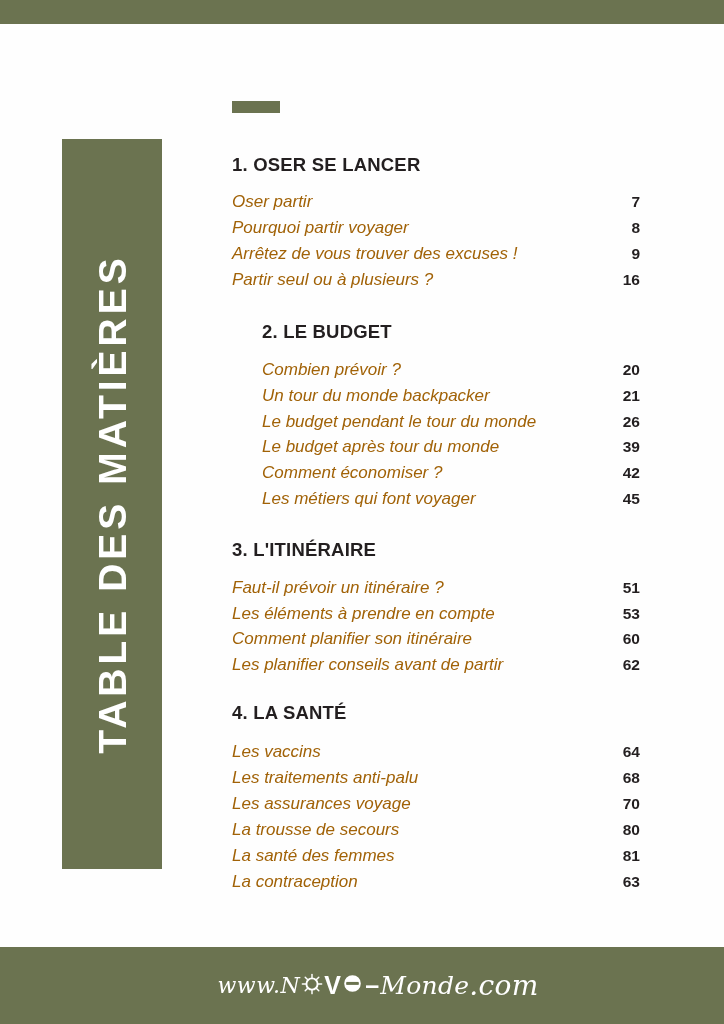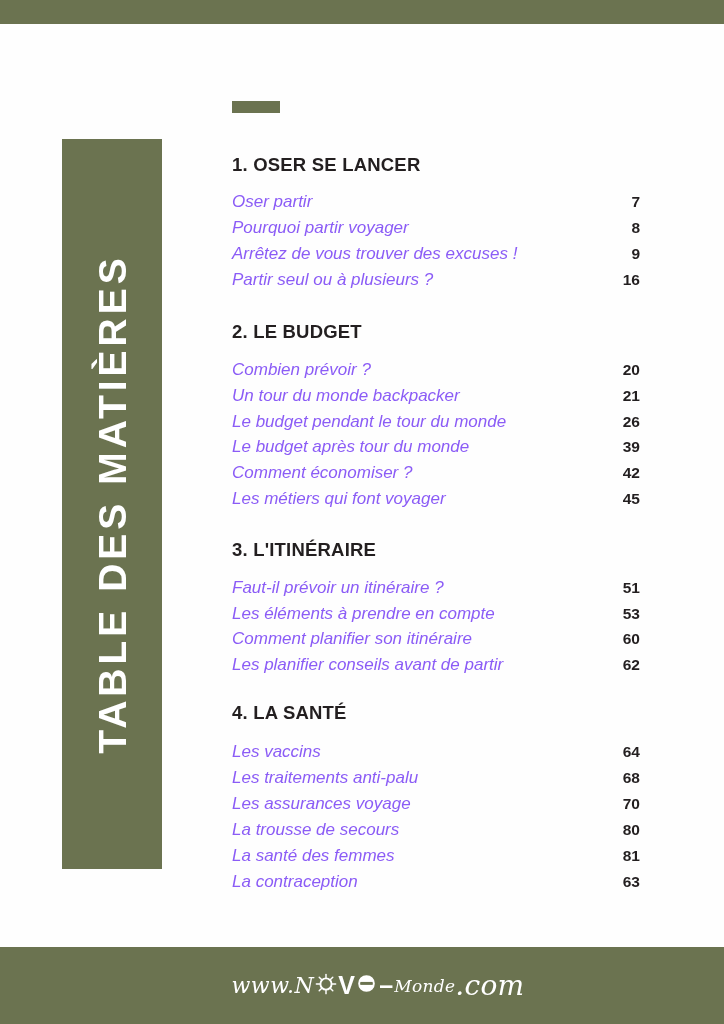--- a/index.html
+++ b/index.html
@@ -86,21 +86,21 @@
   .entries { width: 100%; }
 
   .entry {
     display: flex;
     align-items: baseline;
     justify-content: space-between;
     width: 100%;
   }
 
   .entry-label {
-    color: #8b5cf6;
+    color: #a16207;
     font-size: 17px;
     font-style: italic;
     font-weight: 400;
     white-space: nowrap;
     font-family: "Liberation Sans", sans-serif;
   }
 
   .entry-page {
     color: #231f20;
     font-size: 15.5px;
@@ -110,21 +110,21 @@
     white-space: nowrap;
     font-family: "Liberation Sans", sans-serif;
   }
 
   
   .s1 { margin-top: 0px; }
   .s1 .section-heading { margin-bottom: 16px; }
   .s1 .entry { height: 26px; }
   .s1 .entry-page { padding-top: 2px; }
 
-  .s2 { margin-top: 28px; }
+  .s2 { margin-top: 28px; margin-left: 30px; }
   .s2 .section-heading { margin-bottom: 16px; }
   .s2 .entry-label { line-height: 25.5px; text-align: center; }
   .s2 .entry-page { line-height: 25.8px; }
 
   .s3 { margin-top: 29px; }
   .s3 .section-heading { margin-bottom: 16px; }
   .s3 .entry-label { line-height: 25.4px; }
   .s3 .entry-page { line-height: 25.4px; }
 
   .s4 { margin-top: 27px; }
@@ -163,21 +163,21 @@
   }
   .wm-dash {
     font-family: "Liberation Sans", sans-serif;
     font-weight: 700;
     font-size: 25px;
     padding: 0 1px;
   }
   .wm-monde {
     font-family: "DejaVu Serif", serif;
     font-style: italic;
-    font-size: 17px;
+    font-size: 25px;
     letter-spacing: 0.3px;
   }
   .wm-com {
     font-family: "DejaVu Serif", serif;
     font-style: italic;
     font-size: 28px;
     letter-spacing: 0.3px;
   }
   .wm-icon {
     display: inline-block;

